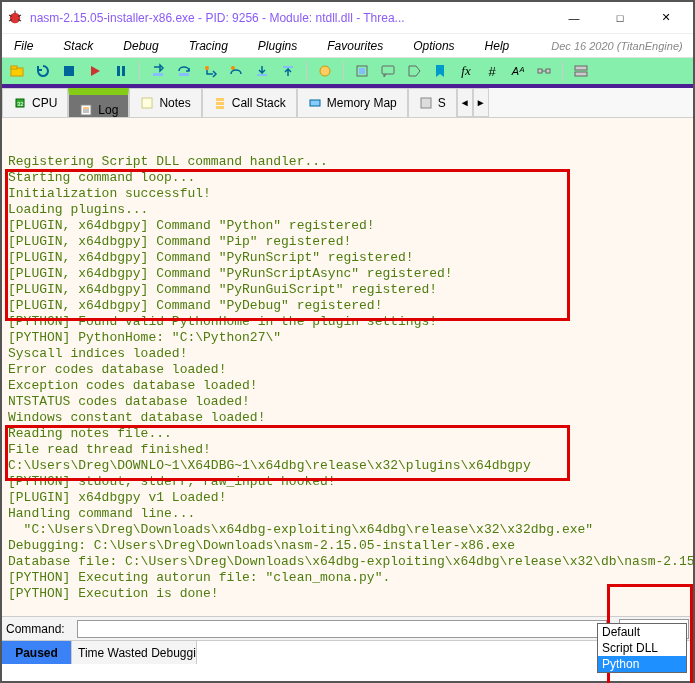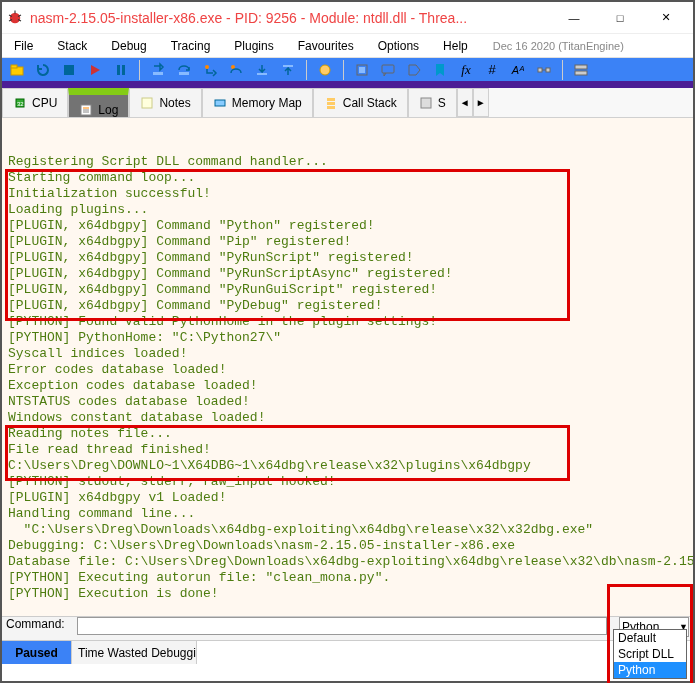--- a/index.html
+++ b/index.html
@@ -1,44 +1,44 @@
 <!DOCTYPE html>
 <html><head>
 <meta charset="utf-8">
 <style>
   * { box-sizing: border-box; margin: 0; padding: 0; }
   body { font-family: "Segoe UI", Tahoma, sans-serif; font-size: 12px; background: #fff; width: 695px; height: 683px; border: 2px solid #555; overflow: hidden; }
   .titlebar { height: 32px; display: flex; align-items: center; padding: 0 4px; background: #fff; border-bottom: 1px solid #eee; }
   .titlebar .bug-icon { width: 18px; height: 18px; margin-right: 6px; }
-  .titlebar .title { flex: 1; font-size: 14px; color: #ef4444; white-space: nowrap; overflow: hidden; text-overflow: ellipsis; }
+  .titlebar .title { flex: 1; font-size: 12px; color: #8b5cf6; white-space: nowrap; overflow: hidden; text-overflow: ellipsis; }
   .winbtns { display: flex; gap: 0; }
   .winbtn { width: 46px; height: 30px; display: flex; align-items: center; justify-content: center; font-family: "Segoe UI Symbol", sans-serif; font-size: 11px; color: #000; }
-  .menubar { height: 24px; display: flex; align-items: center; padding: 0 4px; gap: 8px; border-bottom: 1px solid #e0e0e0; }
+  .menubar { height: 24px; display: flex; align-items: center; padding: 0 4px; gap: 14px; border-bottom: 1px solid #e0e0e0; font-style: italic; }
   .menuitem { padding: 3px 8px; font-size: 12px; color: #000; }
-  .menu-date { color: #888; margin-left: 9px; font-size: 11px; }
-  .toolbar { height: 30px; display: flex; align-items: center; padding: 2px 4px; gap: 4px; border-bottom: 7px solid #4c1d95; background: #3b82f6; }
+  .menu-date { color: #888; margin-left: 20px; font-size: 11px; }
+  .toolbar { height: 30px; display: flex; align-items: center; padding: 2px 4px; gap: 4px; border-bottom: 4px solid #4c1d95; background: #86efac; }
   .tbtn { width: 22px; height: 22px; display: flex; align-items: center; justify-content: center; border: 1px solid transparent; border-radius: 2px; }
   .tsep { width: 1px; height: 20px; background: #ccc; margin: 0 3px; }
   .tabbar { height: 30px; display: flex; align-items: stretch; border-bottom: 1px solid #d0d0d0; background: #f8f8f8; overflow: hidden; }
   .tab { display: flex; align-items: center; gap: 5px; padding: 0 10px; border: 1px solid #d0d0d0; border-bottom: none; background: #f4f4f4; font-size: 12px; white-space: nowrap; }
   .tab.active { background: #737373; border-top: 7px solid #84cc16; align-items: flex-end; }
   .tab .ticon { width: 14px; height: 14px; display: flex; align-items: center; justify-content: center; }
   .tabscroll { width: 16px; display:flex; align-items:center; justify-content:center; border:1px solid #d0d0d0; background:#f4f4f4; font-size:10px; }
   .logpane { height: 498px; overflow: auto; background: #fff8f0; font-family: Consolas, "Courier New", monospace; font-size: 13px; line-height: 16px; padding: 4px 6px; white-space: pre; color: #4d7c0f; position: relative; }
   .redbox { position: absolute; border: 3px solid #d00; pointer-events: none; }
-  .cmdrow { height: 24px; display: flex; align-items: flex-start; border-top: 1px solid #ccc; background: #f4f4f4; padding: 0 4px; gap: 12px; position: relative; }
+  .cmdrow { height: 24px; display: flex; align-items: center; border-top: 1px solid #ccc; background: #f4f4f4; padding: 0 4px; gap: 12px; position: relative; }
   .cmdlabel { font-size: 12px; }
   .cmdinput { flex: 1; height: 18px; border: 1px solid #999; background: #fff; padding: 0 3px; font-family: Consolas, monospace; font-size: 12px; }
   .cmdselect { width: 70px; height: 20px; border: 1px solid #999; background: #fff; font-size: 12px; padding-left: 2px; display:flex; align-items:center; justify-content:space-between; }
   .statusbar { height: 24px; display: flex; align-items: stretch; border-top: 1px solid #ccc; font-size: 12px; }
   .statcell { display: flex; align-items: center; padding: 0 6px; border-right: 1px solid #ccc; }
   .paused { background: #3b82f6; font-weight: bold; width: 70px; justify-content: center; }
   .statmsg { flex: 1; background: #f4f4f4; }
   .stattime { background: #f4f4f4; width: 125px; white-space:nowrap; overflow:hidden; }
-  .dropdown-popup { position: absolute; right: 8px; bottom: 4px; width: 74px; background: #fff; border: 1px solid #666; z-index: 50; font-size: 12px; }
+  .dropdown-popup { position: absolute; right: 8px; bottom: 10px; width: 90px; background: #fff; border: 1px solid #666; z-index: 50; font-size: 12px; }
   .dropdown-popup .opt { padding: 1px 4px; }
   .dropdown-popup .opt.sel { background: #1e90ff; color: #fff; }
   .bigredbox { position: absolute; border: 3px solid #d00; pointer-events:none; z-index:40; }
 </style>
 </head>
 <body>
 
 <div class="titlebar">
   <svg class="bug-icon" viewBox="0 0 24 24">
       <circle cx="12" cy="12" r="7" fill="#d33"></circle>
@@ -215,34 +215,34 @@
     <span class="ticon">
         <svg width="14" height="14">
           <rect x="2" y="2" width="10" height="10" fill="#ffd" stroke="#cc8"></rect>
         </svg>
       </span>
     <span>Notes</span>
   </div>
   <div class="tab">
     <span class="ticon">
         <svg width="14" height="14">
-          <rect x="2" y="4" width="10" height="6" fill="#8cf" stroke="#069"></rect>
-        </svg>
-      </span>
-    <span>Memory Map</span>
-  </div>
-  <div class="tab">
-    <span class="ticon">
-        <svg width="14" height="14">
           <rect x="3" y="2" width="8" height="3" fill="#fc6"></rect>
           <rect x="3" y="6" width="8" height="3" fill="#fc6"></rect>
           <rect x="3" y="10" width="8" height="3" fill="#fc6"></rect>
         </svg>
       </span>
     <span>Call Stack</span>
+  </div>
+  <div class="tab">
+    <span class="ticon">
+        <svg width="14" height="14">
+          <rect x="2" y="4" width="10" height="6" fill="#8cf" stroke="#069"></rect>
+        </svg>
+      </span>
+    <span>Memory Map</span>
   </div>
   <div class="tab">
     <span class="ticon">
         <svg width="14" height="14">
           <rect x="2" y="2" width="10" height="10" fill="#ddd" stroke="#888"></rect>
         </svg>
       </span>
     <span>S</span>
   </div>
   <div class="tabscroll">◄</div>

